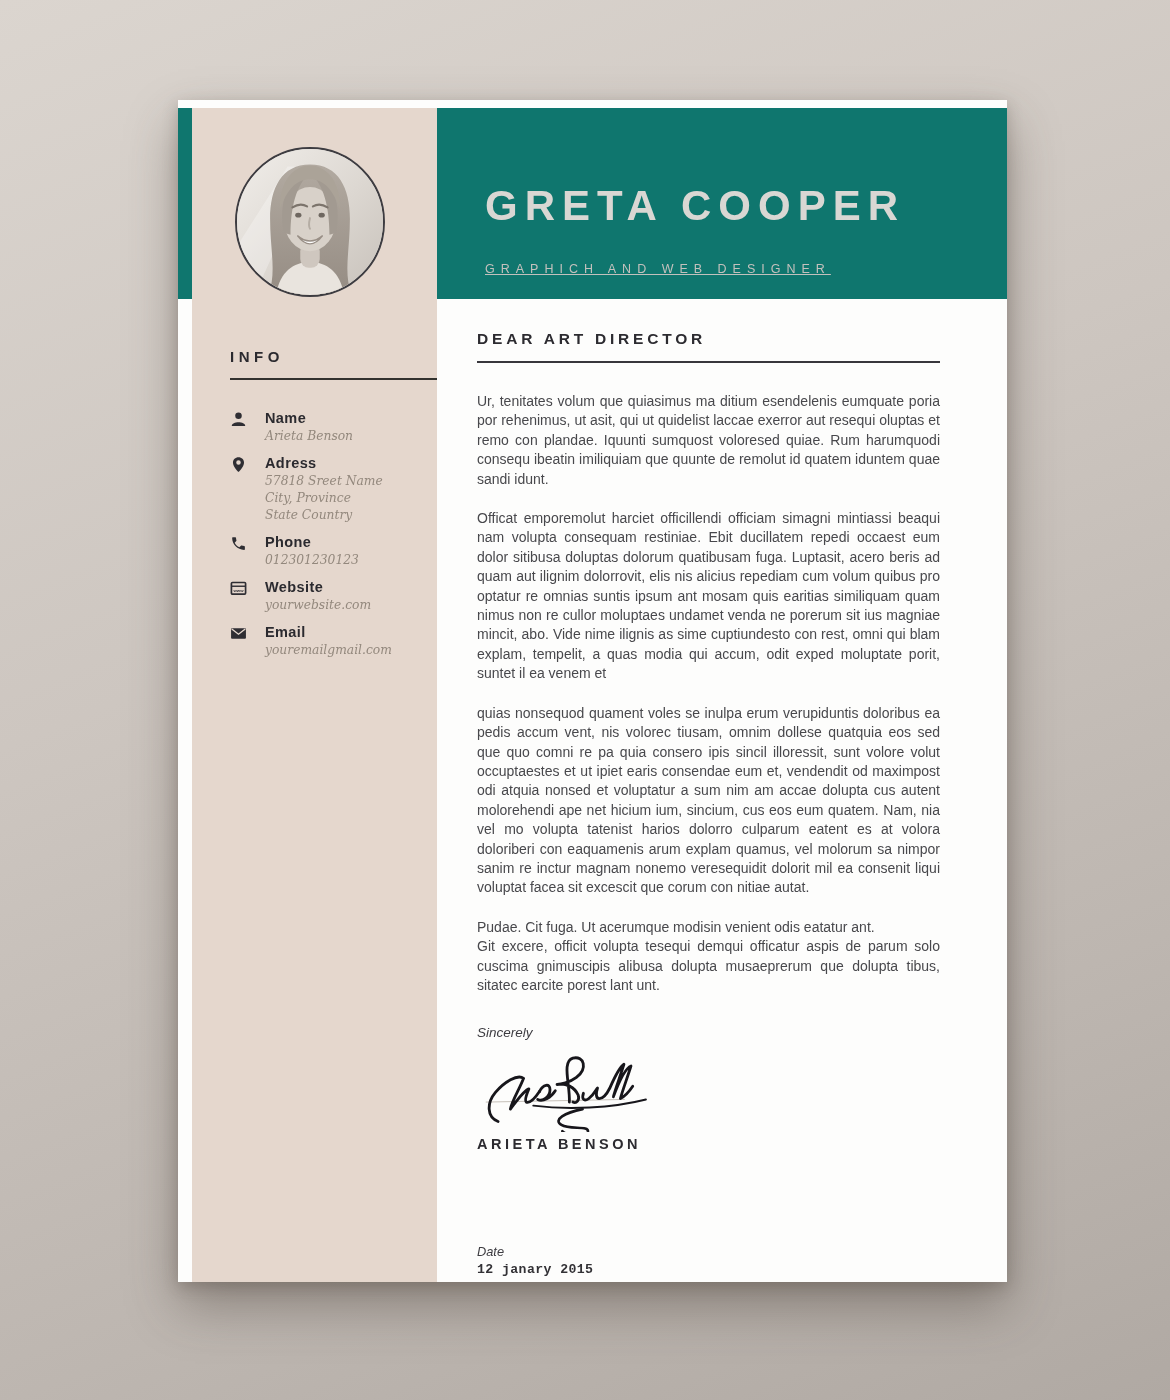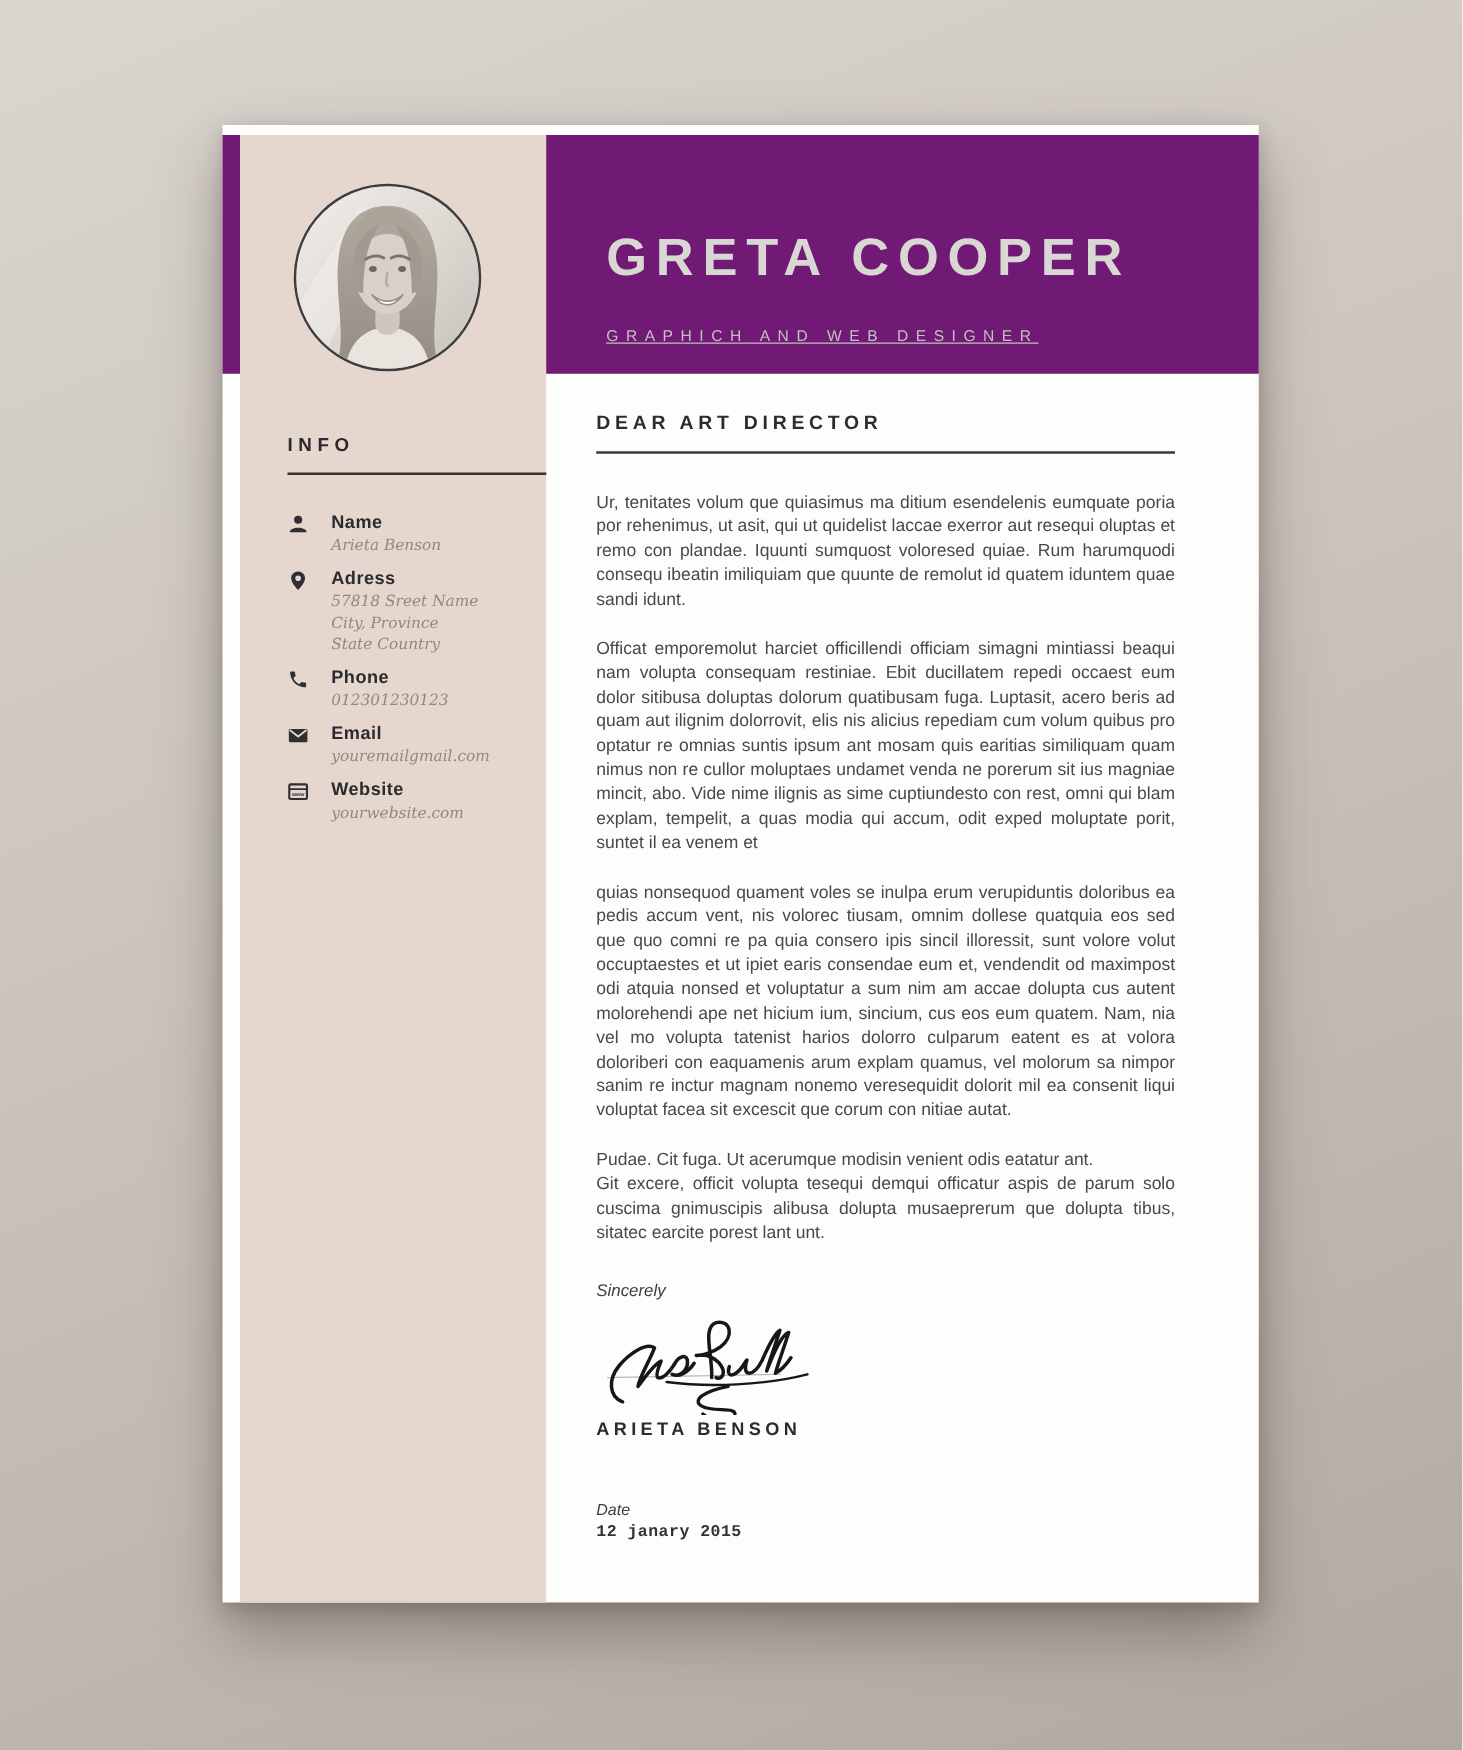--- a/index.html
+++ b/index.html
@@ -8,21 +8,21 @@
     position:relative; width:1170px; height:1400px; overflow:hidden;
     background:linear-gradient(158deg,#dbd5cf 0%, #cdc6c0 40%, #bdb6b0 75%, #b0a9a3 100%);
   }
   .paper {
     position:absolute; left:178px; top:100px; width:829px; height:1182px;
     background:#fdfdfc;
     box-shadow:0 24px 48px rgba(66,56,48,.40), 0 5px 14px rgba(66,56,48,.25);
   }
   .band {
     position:absolute; left:0; top:8px; width:100%; height:191px;
-    background:#701a75;
+    background:#0f766e;
   }
   .band-inner { position:absolute; left:307px; top:74px; }
   .header-name {
     font-size:42px; font-weight:bold; letter-spacing:7px;
     color:#d9d7d3; white-space:nowrap;
   }
   .header-title {
     margin-top:32px; font-size:12.5px; letter-spacing:6px;
     color:#c3c1bd; white-space:nowrap;text-decoration:underline;
   }
@@ -48,21 +48,21 @@
   .salutation { font-size:15.5px; font-weight:bold; letter-spacing:3.8px; color:#2c2b30; }
   .salutation-rule { margin-top:13px; height:2px; background:#38373c; }
   .body-copy { margin-top:29px; }
   .body-copy p {
     font-size:14px; line-height:19.4px; color:#48484c;
     text-align:justify; white-space:pre-line; hyphens:auto; margin-bottom:20px;
   }
   .closing { margin-top:30px; font-style:italic; font-size:13.5px; color:#3e3d42; }
   .signature { display:block; margin-top:4px; width:190px; height:88px; }
   .signer-name { margin-top:4px; font-size:14.5px; font-weight:bold; letter-spacing:3.5px; color:#2c2b30; }
-  .date-block { margin-top:48px; }
+  .date-block { margin-top:92px; }
   .date-label { font-style:italic; font-size:12.8px; color:#3e3d42; }
   .date-value { margin-top:3px; font-size:13.2px; font-weight:bold; color:#333236; letter-spacing:.4px;font-family:Liberation Mono, monospace; }
 </style>
 </head>
 <body>
 
 <div class="stage">
   <div class="paper">
 
     <div class="band">
@@ -146,41 +146,41 @@
             </div>
             <div>
               <div class="info-label">Phone</div>
               <div class="info-value">012301230123</div>
             </div>
           </div>
 
           <div class="info-item">
             <div class="info-icon">
               <svg viewBox="0 0 24 24">
-                  <rect x="1.5" y="4.5" width="21" height="15" rx="1.5" fill="#2f2e33"></rect>
-                  <path d="M2.5 5.6 L12 13 L21.5 5.6" fill="none" stroke="#e5d7cd" stroke-width="2"></path>
-                </svg>
-            </div>
-            <div>
-              <div class="info-label">Email</div>
-              <div class="info-value">youremailgmail.com</div>
-            </div>
-          </div>
-
-          <div class="info-item">
-            <div class="info-icon">
-              <svg viewBox="0 0 24 24">
                 <rect x="2" y="3.5" width="20" height="16.5" rx="1.5" fill="none" stroke="#2f2e33" stroke-width="2.4"></rect>
                 <line x1="2" y1="8.8" x2="22" y2="8.8" stroke="#2f2e33" stroke-width="2"></line>
                 <text x="5" y="16.8" font-size="6" font-weight="bold" fill="#2f2e33">www</text>
               </svg>
             </div>
             <div>
               <div class="info-label">Website</div>
               <div class="info-value">yourwebsite.com</div>
+            </div>
+          </div>
+
+          <div class="info-item">
+            <div class="info-icon">
+              <svg viewBox="0 0 24 24">
+                  <rect x="1.5" y="4.5" width="21" height="15" rx="1.5" fill="#2f2e33"></rect>
+                  <path d="M2.5 5.6 L12 13 L21.5 5.6" fill="none" stroke="#e5d7cd" stroke-width="2"></path>
+                </svg>
+            </div>
+            <div>
+              <div class="info-label">Email</div>
+              <div class="info-value">youremailgmail.com</div>
             </div>
           </div>
 
         </div>
       </div>
     </div>
 
     <div class="main">
       <div class="salutation">DEAR ART DIRECTOR</div>
       <div class="salutation-rule"></div>

